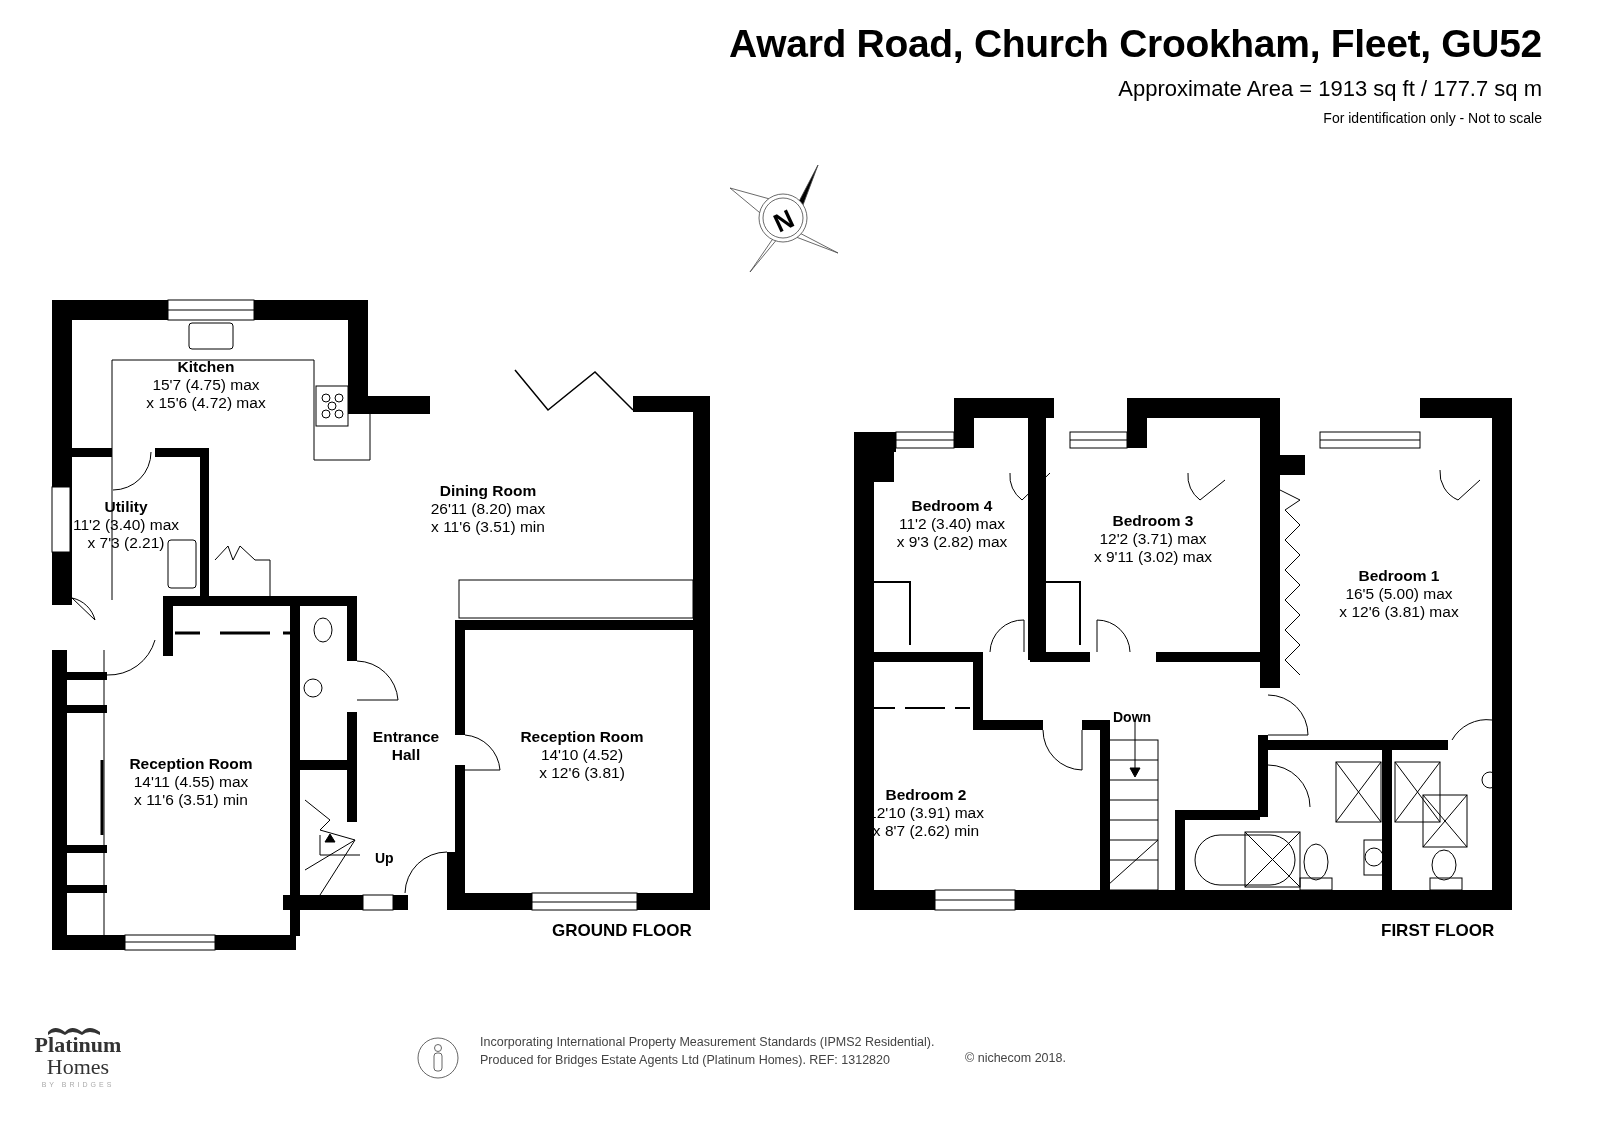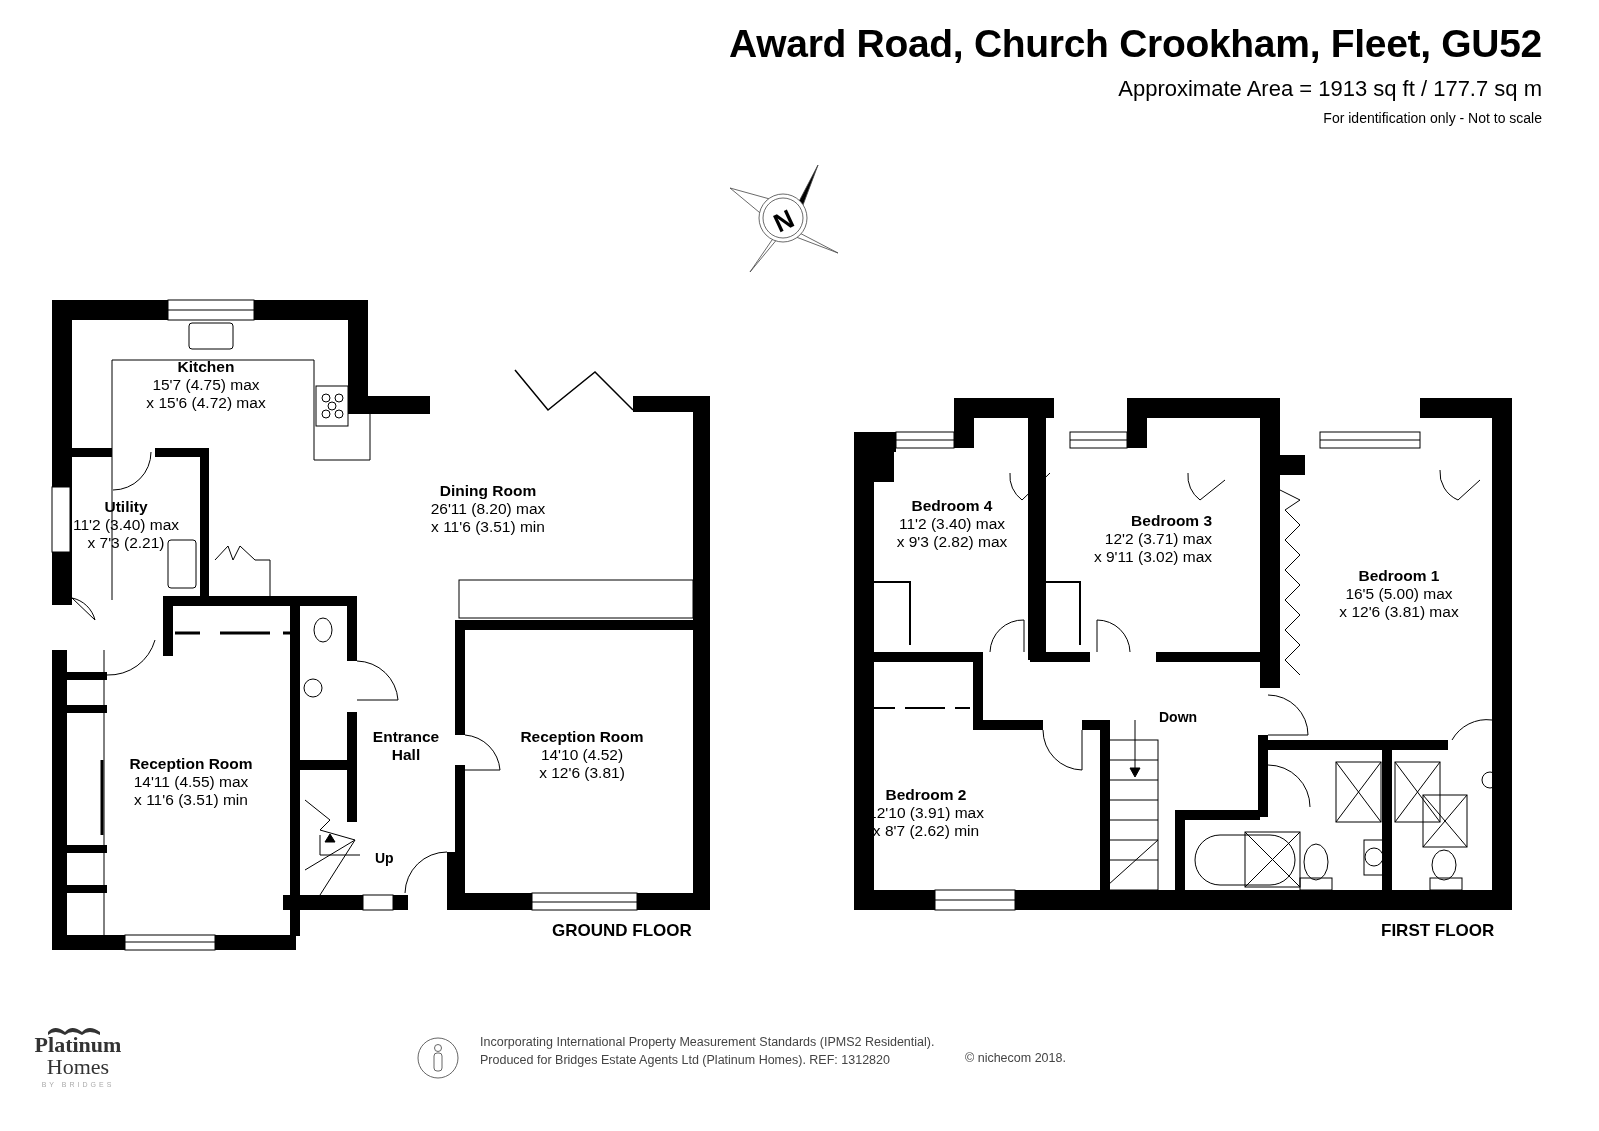--- a/index.html
+++ b/index.html
@@ -233,36 +233,36 @@
   <span class="dm">x 12'6 (3.81)</span>
 </div>
 <div class="small" style="left:375px; top:850px;">Up</div>
 <div class="floorlbl" style="left:552px; top:921px;">GROUND FLOOR</div>
 
 <div class="lbl" style="left:952px; top:497px;">
   <span class="rn">Bedroom 4</span>
   <span class="dm">11'2 (3.40) max</span>
   <span class="dm">x 9'3 (2.82) max</span>
 </div>
-<div class="lbl" style="left:1153px; top:512px;text-align:right;">
+<div class="lbl" style="left:1153px; top:512px;">
   <span class="rn">Bedroom 3</span>
   <span class="dm">12'2 (3.71) max</span>
   <span class="dm">x 9'11 (3.02) max</span>
 </div>
 <div class="lbl" style="left:1399px; top:567px;">
   <span class="rn">Bedroom 1</span>
   <span class="dm">16'5 (5.00) max</span>
   <span class="dm">x 12'6 (3.81) max</span>
 </div>
 <div class="lbl" style="left:926px; top:786px;">
   <span class="rn">Bedroom 2</span>
   <span class="dm">12'10 (3.91) max</span>
   <span class="dm">x 8'7 (2.62) min</span>
 </div>
-<div class="small" style="left:1113px; top:709px;margin-left:46px;">Down</div>
+<div class="small" style="left:1113px; top:709px;">Down</div>
 <div class="floorlbl" style="left:1381px; top:921px;">FIRST FLOOR</div>
 
 <div class="footer">
   <span>Incorporating International Property Measurement Standards (IPMS2 Residential).</span>
   <span>Produced for Bridges Estate Agents Ltd (Platinum Homes).   REF: 1312820</span>
 </div>
 <div class="copy">© nichecom 2018.</div>
 
 <div class="logo">
   <span class="l1" style="margin-top:12px;font-weight:bold;">Platinum</span>

